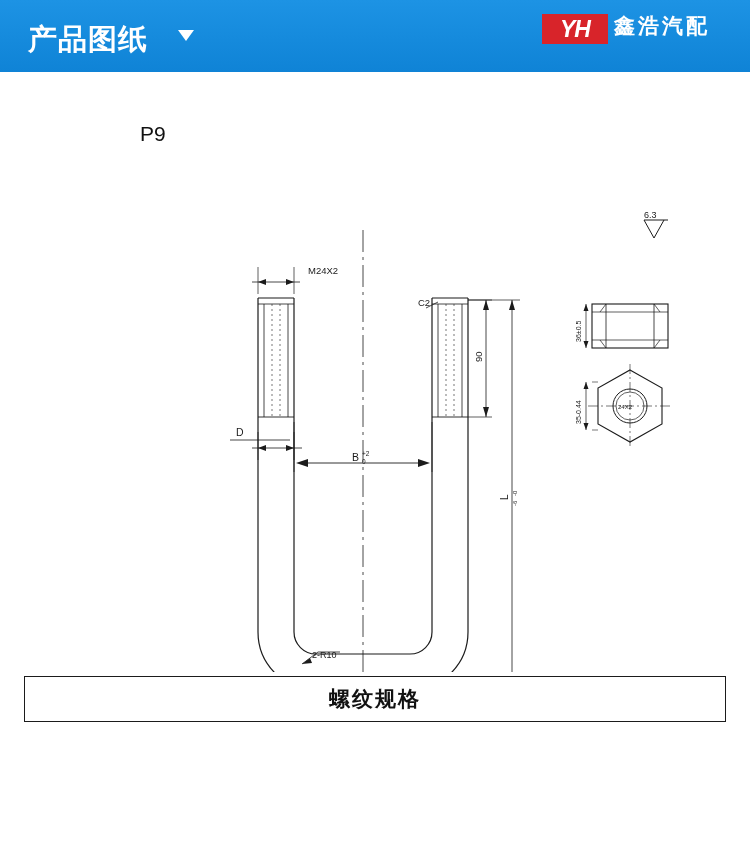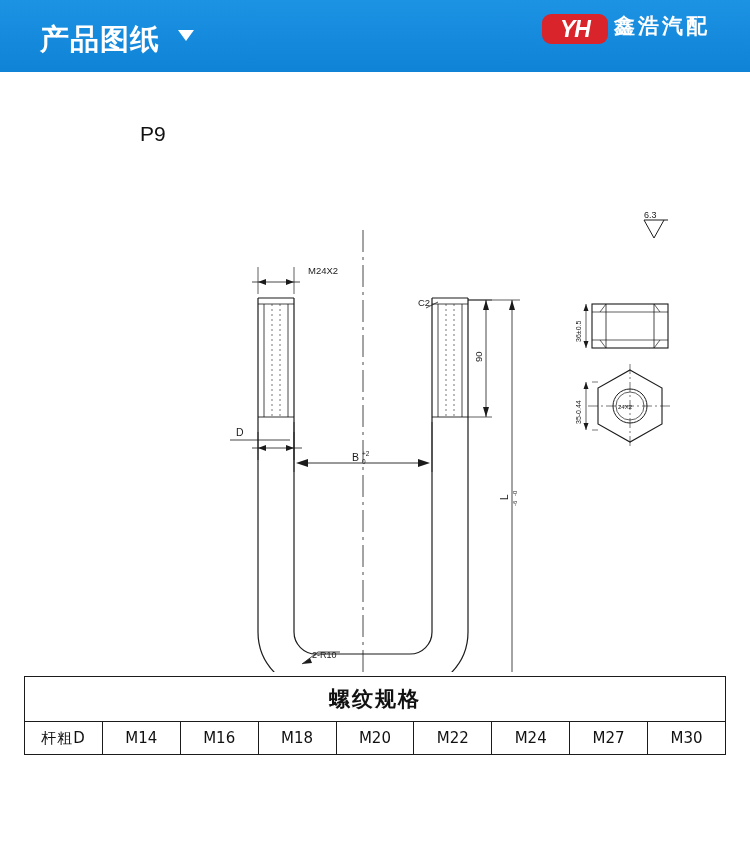--- a/index.html
+++ b/index.html
@@ -26,21 +26,20 @@
   }
   .header-title {
     position: absolute;
     left: 28px;
     top: 20px;
     font-size: 29px;
     font-weight: bold;
     color: #ffffff;
     letter-spacing: 1px;
     font-family: "DejaVu Sans", sans-serif;
-    margin-left: 12px;
   }
   .header-caret {
     position: absolute;
     left: 178px;
     top: 30px;
     width: 0; height: 0;
     border-left: 8px solid transparent;
     border-right: 8px solid transparent;
     border-top: 11px solid #ffffff;
   }
@@ -56,21 +55,20 @@
     left: 0; top: 2px;
     width: 66px; height: 30px;
     background: #d8242a;
     color: #ffffff;
     font-style: italic;
     font-weight: bold;
     font-size: 23px;
     text-align: center;
     line-height: 30px;
     letter-spacing: -1px;
-    border-radius: 9px;
   }
   .logo-cn {
     position: absolute;
     left: 72px; top: 0px;
     color: #ffffff;
     font-size: 21px;
     font-weight: bold;
     letter-spacing: 3px;
     font-family: "DejaVu Sans", sans-serif;
     text-align: right;
@@ -266,25 +264,14 @@
       <text x="578" y="337" font-size="6">24X2</text>
     </g>
   </svg>
 </div>
 
 <table class="spec-table">
   <tbody>
     <tr>
       <td class="spec-title" colspan="9">螺纹规格</td>
     </tr>
-    <tr>
-      <td class="row-head">杆粗D</td>
-      <td class="cell-val">M14</td>
-      <td class="cell-val">M16</td>
-      <td class="cell-val">M18</td>
-      <td class="cell-val">M20</td>
-      <td class="cell-val">M22</td>
-      <td class="cell-val">M24</td>
-      <td class="cell-val">M27</td>
-      <td class="cell-val">M30</td>
-    </tr>
   </tbody>
 </table>
 
 </body></html>

